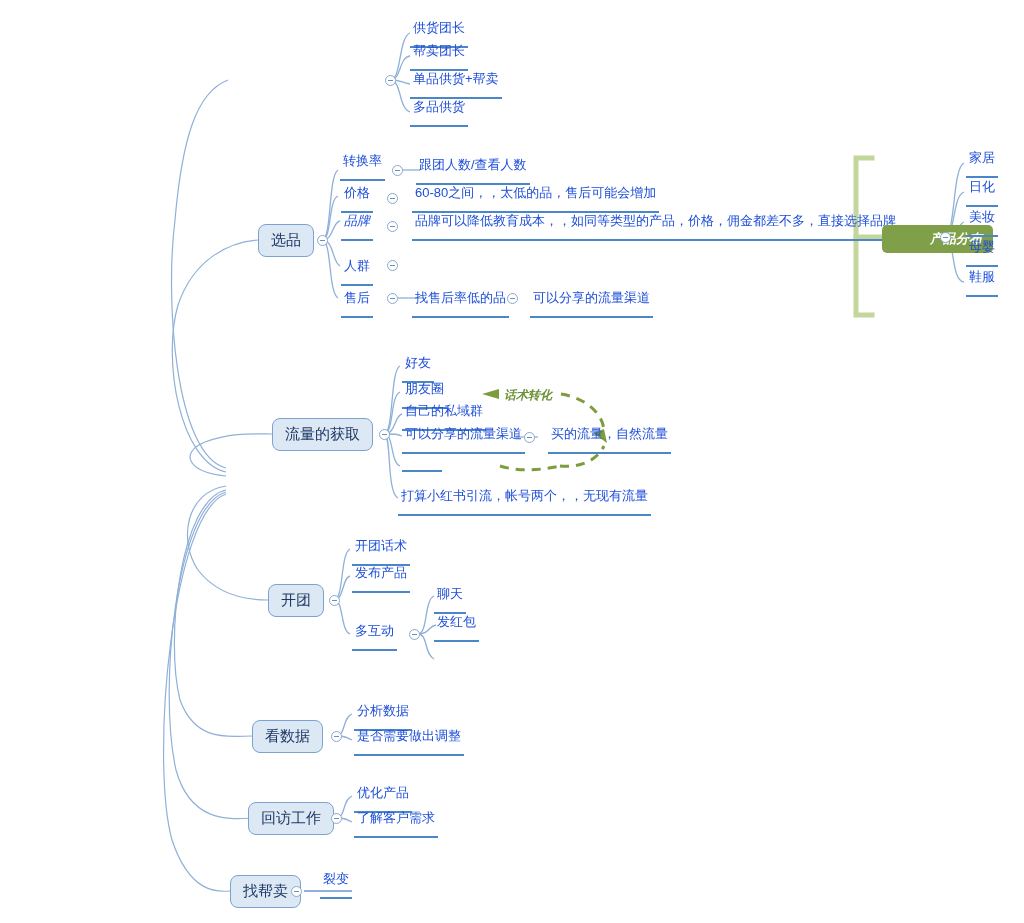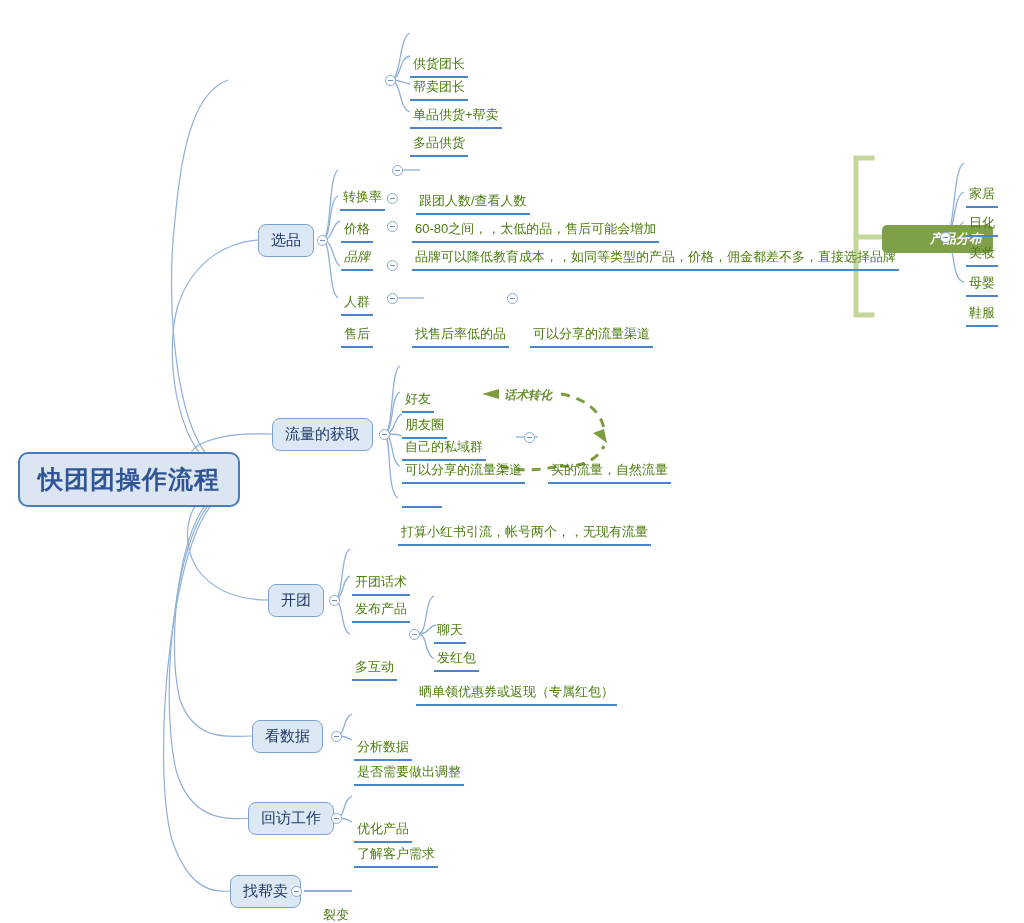--- a/index.html
+++ b/index.html
@@ -21,22 +21,22 @@
     box-shadow:0 1px 1px rgba(0,0,0,.06);
   }
 
   .branch{
     background:#dde8f5;border:1.5px solid #7ba2d0;border-radius:8px;
     color:#1f3864;font-size:15px;padding:6px 12px;
   }
 
   
   .leaf{
-    font-size:13px;color:#4d7c0f;padding:1px 3px 3px 3px;
-    border-bottom:2.5px solid #4a86c8;line-height:18px;margin-top:36px;
+    font-size:13px;color:#1d4ed8;padding:1px 3px 9px 3px;
+    border-bottom:2.5px solid #4a86c8;line-height:18px;
   }
   .leaf.wrap{white-space:normal;}
   .leaf.blank{border-bottom:2.5px solid #4a86c8;}
 
   .green-node{
     background:#7f9f49;border-radius:5px;color:#ffffff;
     font-size:13px;font-style:italic;font-weight:bold;
     padding:5px 11px;
   }
 
@@ -146,21 +146,20 @@
     <g fill="none" stroke="#7d9c3e" stroke-width="3" stroke-dasharray="9,7" stroke-linecap="butt">
       <path d="M561 394 C 586 398, 604 414, 604 432"></path>
       <path d="M560 466 C 578 468, 596 462, 604 446"></path>
       <path d="M500 466 C 520 472, 542 470, 560 466"></path>
     </g>
 
     <polygon points="499,399 482,394 499,389" fill="#7d9c3e"></polygon>
     <polygon points="607,443 593,433 604,429" fill="#7d9c3e"></polygon>
   </svg>
 
-  <div class="node root" style="left:18px;top:452px;">快团团操作流程</div>
 
   <div class="toggle" style="left:385px;top:75px;"></div>
   <div class="node leaf" style="left:410px;top:18px;">供货团长</div>
   <div class="node leaf" style="left:410px;top:41px;">帮卖团长</div>
   <div class="node leaf" style="left:410px;top:69px;">单品供货+帮卖</div>
   <div class="node leaf" style="left:410px;top:97px;">多品供货</div>
 
   <div class="node branch" style="left:258px;top:224px;">选品</div>
   <div class="toggle" style="left:317px;top:235px;"></div>
 
@@ -208,21 +207,20 @@
   <div class="anno" style="left:504px;top:387px;">话术转化</div>
 
   <div class="node branch" style="left:268px;top:584px;">开团</div>
   <div class="toggle" style="left:329px;top:595px;"></div>
   <div class="node leaf" style="left:352px;top:536px;">开团话术</div>
   <div class="node leaf" style="left:352px;top:563px;">发布产品</div>
   <div class="node leaf" style="left:352px;top:621px;">多互动</div>
   <div class="toggle" style="left:409px;top:629px;"></div>
   <div class="node leaf" style="left:434px;top:584px;">聊天</div>
   <div class="node leaf" style="left:434px;top:612px;">发红包</div>
-  <div class="node leaf" style="left:416px;top:646px;">晒单领优惠券或返现（专属红包）</div>
 
   <div class="node branch" style="left:252px;top:720px;">看数据</div>
   <div class="toggle" style="left:331px;top:731px;"></div>
   <div class="node leaf" style="left:354px;top:701px;">分析数据</div>
   <div class="node leaf" style="left:354px;top:726px;">是否需要做出调整</div>
 
   <div class="node branch" style="left:248px;top:802px;">回访工作</div>
   <div class="toggle" style="left:331px;top:813px;"></div>
   <div class="node leaf" style="left:354px;top:783px;">优化产品</div>
   <div class="node leaf" style="left:354px;top:808px;">了解客户需求</div>

